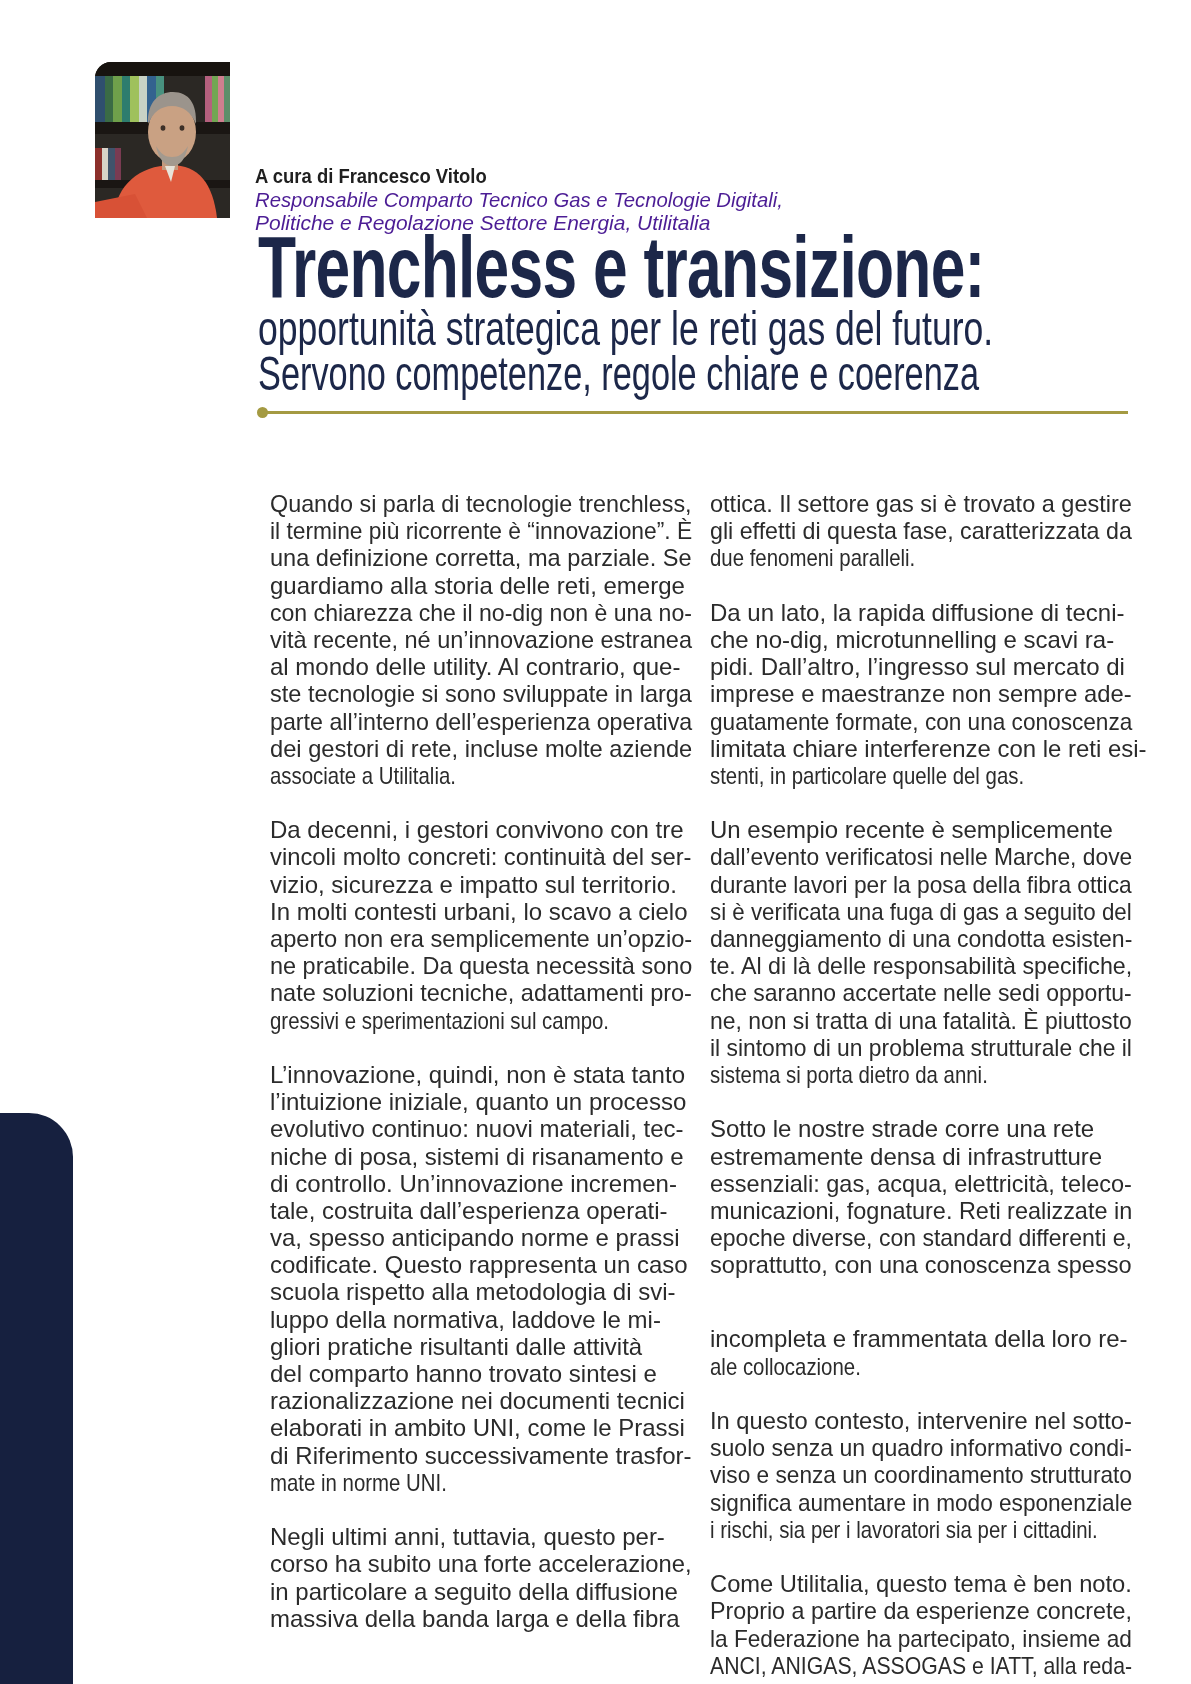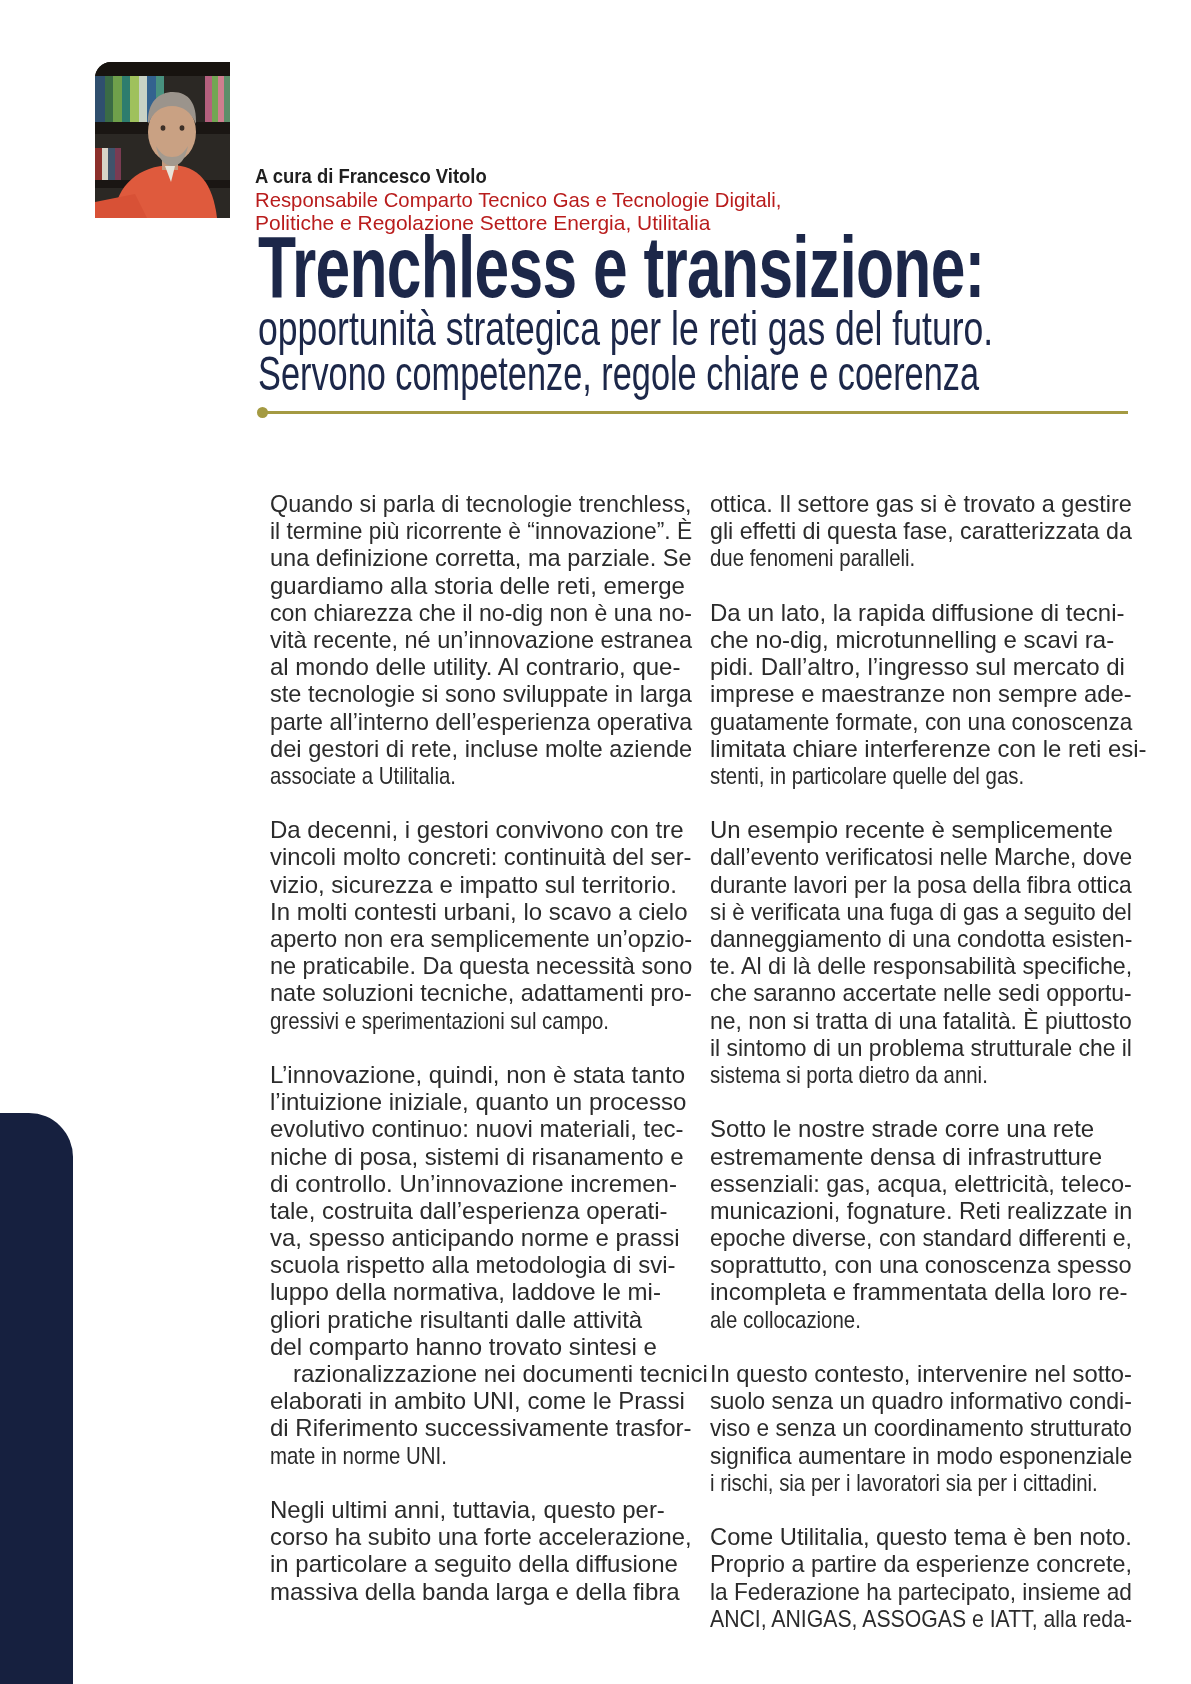--- a/index.html
+++ b/index.html
@@ -11,21 +11,21 @@
   .page{position:absolute;inset:0;background:#fff;}
 
   
   .photo{position:absolute;left:95px;top:62px;width:135px;height:156px;
          border-radius:16px 0 0 0;overflow:hidden;}
   .photo svg{display:block;}
 
   
   .author{position:absolute;left:255px;top:163px;color:#1f1f1f;}
   .author .byline{font-weight:bold;font-size:21px;line-height:25px;}
-  .author .role{font-size:21px;line-height:23px;color:#b91c1c;}
+  .author .role{font-style:italic;font-size:21px;line-height:23px;color:#4c1d95;}
   .author span{display:inline-block;white-space:nowrap;transform-origin:0 50%;}
 
   
   .title{position:absolute;left:258px;top:232px;font-size:88px;line-height:70px;
          font-weight:bold;color:var(--navy);letter-spacing:-1px;}
   .title span{display:inline-block;white-space:nowrap;transform-origin:0 50%;}
   .subtitle{position:absolute;left:258px;top:306px;font-size:49px;line-height:45px;
             color:var(--navy);font-weight:500;}
   .subtitle span{display:inline-block;white-space:nowrap;transform-origin:0 50%;}
 
@@ -133,25 +133,26 @@
         <div class="bodyline" style="transform: scaleX(0.85);">gressivi e sperimentazioni sul campo.</div>
       </div>
       <div class="para">
         <div class="bodyline" style="transform: scaleX(1);">L’innovazione, quindi, non è stata tanto</div>
         <div class="bodyline" style="transform: scaleX(1);">l’intuizione iniziale, quanto un processo</div>
         <div class="bodyline" style="transform: scaleX(1);">evolutivo continuo: nuovi materiali, tec-</div>
         <div class="bodyline" style="transform: scaleX(1);">niche di posa, sistemi di risanamento e</div>
         <div class="bodyline" style="transform: scaleX(1);">di controllo. Un’innovazione incremen-</div>
         <div class="bodyline" style="transform: scaleX(1);">tale, costruita dall’esperienza operati-</div>
         <div class="bodyline" style="transform: scaleX(1);">va, spesso anticipando norme e prassi</div>
+        <div class="bodyline" style="transform: scaleX(1);">codificate. Questo rappresenta un caso</div>
         <div class="bodyline" style="transform: scaleX(1);">scuola rispetto alla metodologia di svi-</div>
         <div class="bodyline" style="transform: scaleX(1);">luppo della normativa, laddove le mi-</div>
         <div class="bodyline" style="transform: scaleX(1);">gliori pratiche risultanti dalle attività</div>
         <div class="bodyline" style="transform: scaleX(1);">del comparto hanno trovato sintesi e</div>
-        <div class="bodyline" style="transform: scaleX(1); margin-left: 23px;">razionalizzazione nei documenti tecnici</div>
+        <div class="bodyline" style="transform: scaleX(1);">razionalizzazione nei documenti tecnici</div>
         <div class="bodyline" style="transform: scaleX(1);">elaborati in ambito UNI, come le Prassi</div>
         <div class="bodyline" style="transform: scaleX(1);">di Riferimento successivamente trasfor-</div>
         <div class="bodyline" style="transform: scaleX(0.85);">mate in norme UNI.</div>
       </div>
       <div class="para">
         <div class="bodyline" style="transform: scaleX(1);">Negli ultimi anni, tuttavia, questo per-</div>
         <div class="bodyline" style="transform: scaleX(0.99061);">corso ha subito una forte accelerazione,</div>
         <div class="bodyline" style="transform: scaleX(1);">in particolare a seguito della diffusione</div>
         <div class="bodyline" style="transform: scaleX(1);">massiva della banda larga e della fibra</div>
       </div>
@@ -183,21 +184,21 @@
         <div class="bodyline" style="transform: scaleX(0.952596);">il sintomo di un problema strutturale che il</div>
         <div class="bodyline" style="transform: scaleX(0.85);">sistema si porta dietro da anni.</div>
       </div>
       <div class="para">
         <div class="bodyline" style="transform: scaleX(1);">Sotto le nostre strade corre una rete</div>
         <div class="bodyline" style="transform: scaleX(1);">estremamente densa di infrastrutture</div>
         <div class="bodyline" style="transform: scaleX(0.979118);">essenziali: gas, acqua, elettricità, teleco-</div>
         <div class="bodyline" style="transform: scaleX(0.976852);">municazioni, fognature. Reti realizzate in</div>
         <div class="bodyline" style="transform: scaleX(0.959091);">epoche diverse, con standard differenti e,</div>
         <div class="bodyline" style="transform: scaleX(0.981395);">soprattutto, con una conoscenza spesso</div>
-        <div class="bodyline" style="transform: scaleX(1);">incompleta e frammentata della loro re-</div>
+        <div class="bodyline" style="transform: scaleX(1); margin-top: 47px;">incompleta e frammentata della loro re-</div>
         <div class="bodyline" style="transform: scaleX(0.85);">ale collocazione.</div>
       </div>
       <div class="para">
         <div class="bodyline" style="transform: scaleX(0.98829);">In questo contesto, intervenire nel sotto-</div>
         <div class="bodyline" style="transform: scaleX(0.961276);">suolo senza un quadro informativo condi-</div>
         <div class="bodyline" style="transform: scaleX(0.944072);">viso e senza un coordinamento strutturato</div>
         <div class="bodyline" style="transform: scaleX(0.941964);">significa aumentare in modo esponenziale</div>
         <div class="bodyline" style="transform: scaleX(0.85);">i rischi, sia per i lavoratori sia per i cittadini.</div>
       </div>
       <div class="para">

